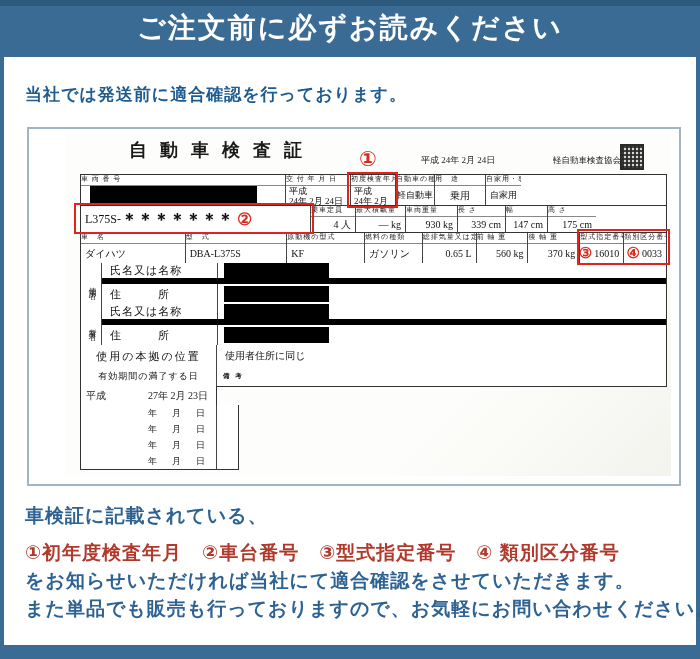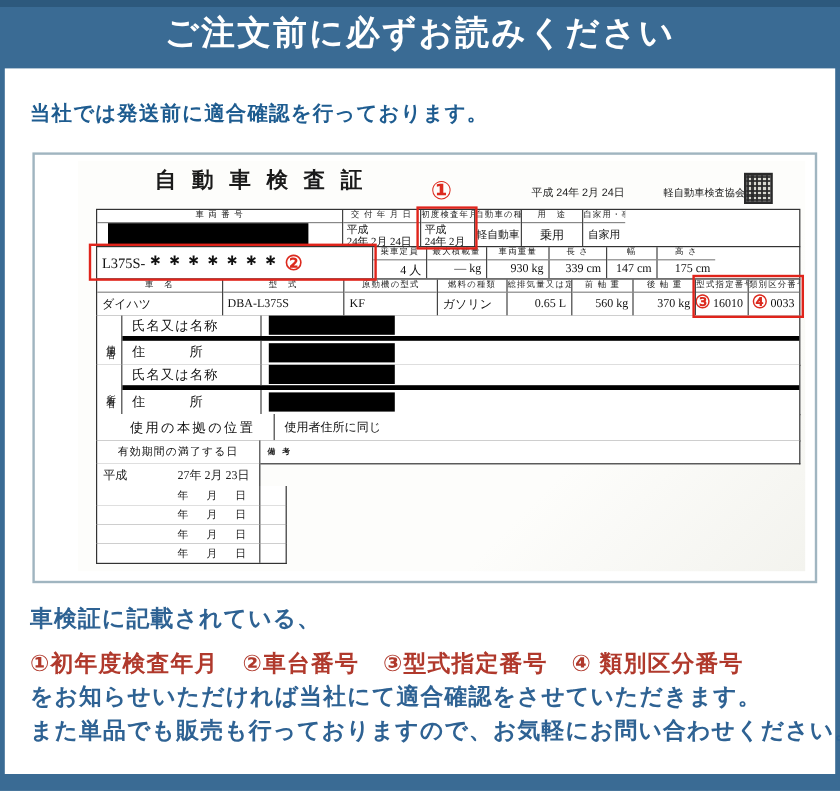--- a/index.html
+++ b/index.html
@@ -12,53 +12,53 @@
   .content{position:absolute;left:4px;top:57px;width:692px;height:588px;background:#ffffff;}
   .intro{position:absolute;left:21px;top:26px;font-size:17px;font-weight:bold;
     color:#1e5c90;letter-spacing:1px;}
   
   .cert-box{position:absolute;left:23px;top:70px;width:650px;height:355px;
     border:2px solid #a0b5c0;background:#ffffff;}
   .paper{position:absolute;left:36px;top:5px;width:606px;height:342px;
     background:linear-gradient(135deg,#fdfdfb 70%,#f3f3ee 100%);border:1px solid #ececе6;}
   .cert-title{position:absolute;left:100px;top:9px;font-family:"Liberation Serif","DejaVu Serif",serif;
     font-size:18px;font-weight:bold;color:#1a1a1a;letter-spacing:13px;white-space:nowrap;}
-  .cert-date-top{position:absolute;left:414px;top:25px;font-family:Liberation Sans, sans-serif;
+  .cert-date-top{position:absolute;left:392px;top:25px;font-family:Liberation Serif, serif;
     font-size:9px;color:#222;white-space:nowrap;}
   .cert-authority{position:absolute;left:524px;top:26px;font-family:"Liberation Serif",serif;
     font-size:8.5px;color:#222;white-space:nowrap;}
   .seal{position:absolute;left:591px;top:15px;width:20px;height:22px;border:2px solid #2a2a2a;
     background:
       repeating-linear-gradient(0deg,rgba(40,40,40,.85) 0 2px,transparent 2px 4px),
       repeating-linear-gradient(90deg,#3a3a3a 0 2px,#d8d8d0 2px 4px);}
   
   .band{position:absolute;left:51px;width:587px;display:flex;border:1px solid #333;
     box-sizing:border-box;background:#fff;}
   .cell{border-right:1px solid #444;box-sizing:border-box;display:flex;flex-direction:column;min-width:0;}
   .cell:last-child{border-right:none;}
-  .ch{font-size:7px;line-height:9px;height:10px;text-align:center;border-bottom:1px solid #888;
+  .ch{font-size:7px;line-height:9px;height:10px;text-align:left;border-bottom:1px solid #888;
     color:#222;white-space:nowrap;overflow:hidden;letter-spacing:1px;font-family:"Liberation Serif",serif;}
   .cv{flex:1;font-size:10px;color:#111;display:flex;align-items:center;justify-content:center;
     font-family:"Liberation Serif","DejaVu Serif",serif;white-space:nowrap;overflow:hidden;}
   .cv.left{justify-content:flex-start;padding-left:4px;}
   .cv.num{justify-content:flex-end;padding-right:4px;}
   .cv.twoline{flex-direction:column;align-items:flex-start;justify-content:center;
     padding-left:3px;font-size:9px;line-height:10px;}
   .chassis{font-size:12px;}
   .ast{font-size:17px;font-weight:bold;letter-spacing:-1px;font-family:"DejaVu Sans",sans-serif;}
   .mark{color:#dc2a1e;font-size:17px;font-weight:bold;margin-left:4px;line-height:1;}
   .mark.inline{margin:0 2px 0 0;font-size:15px;}
   
   .pblock{position:absolute;left:51px;width:587px;display:flex;border:1px solid #333;
     border-top:none;box-sizing:border-box;background:#fff;}
   .pv{width:20px;border-right:1px solid #444;display:flex;align-items:center;justify-content:center;
     font-size:8px;color:#222;writing-mode:vertical-rl;letter-spacing:2px;font-family:"Liberation Serif",serif;}
   .pcol{flex:1;display:flex;flex-direction:column;min-width:0;}
   .prow{display:flex;height:21px;box-sizing:border-box;}
-  .prow.bb{border-bottom:4px solid #000000;}
+  .prow.bb{border-bottom:6px solid #000000;}
   .plabel{width:116px;border-right:1px solid #444;font-size:11px;color:#111;
     font-family:"Liberation Serif",serif;display:flex;align-items:center;padding-left:8px;
     letter-spacing:1px;box-sizing:border-box;white-space:nowrap;}
   .pval{flex:1;display:flex;align-items:center;}
   .blackbox{width:105px;height:16px;background:#000;margin-left:6px;}
   .rowline{position:absolute;left:51px;width:587px;display:flex;border:1px solid #333;
     border-top:none;box-sizing:border-box;background:#fff;}
   .rl-label{width:136px;border-right:1px solid #444;font-family:"Liberation Serif",serif;
     color:#111;display:flex;align-items:center;box-sizing:border-box;white-space:nowrap;}
   .rl-val{flex:1;display:flex;align-items:center;font-family:"Liberation Serif",serif;color:#111;}
@@ -248,21 +248,21 @@
           </div>
           <div class="prow">
             <div class="plabel">住　　　所</div>
             <div class="pval">
                 <div class="blackbox"></div>
               </div>
           </div>
         </div>
       </div>
 
-      <div class="rowline" style="top:216px;height:23px;padding-left:12px;">
+      <div class="rowline" style="top:216px;height:23px;">
         <div class="rl-label" style="font-size:11px;justify-content:center;letter-spacing:2px;">使用の本拠の位置</div>
         <div class="rl-val" style="font-size:10px;padding-left:8px;">使用者住所に同じ</div>
       </div>
 
       <div class="rowline" style="top:238px;height:20px;">
         <div class="rl-label" style="font-size:9px;justify-content:center;letter-spacing:1px;">有効期間の満了する日</div>
         <div class="rl-val"></div>
       </div>
       <div class="remarks">備 考</div>
 

